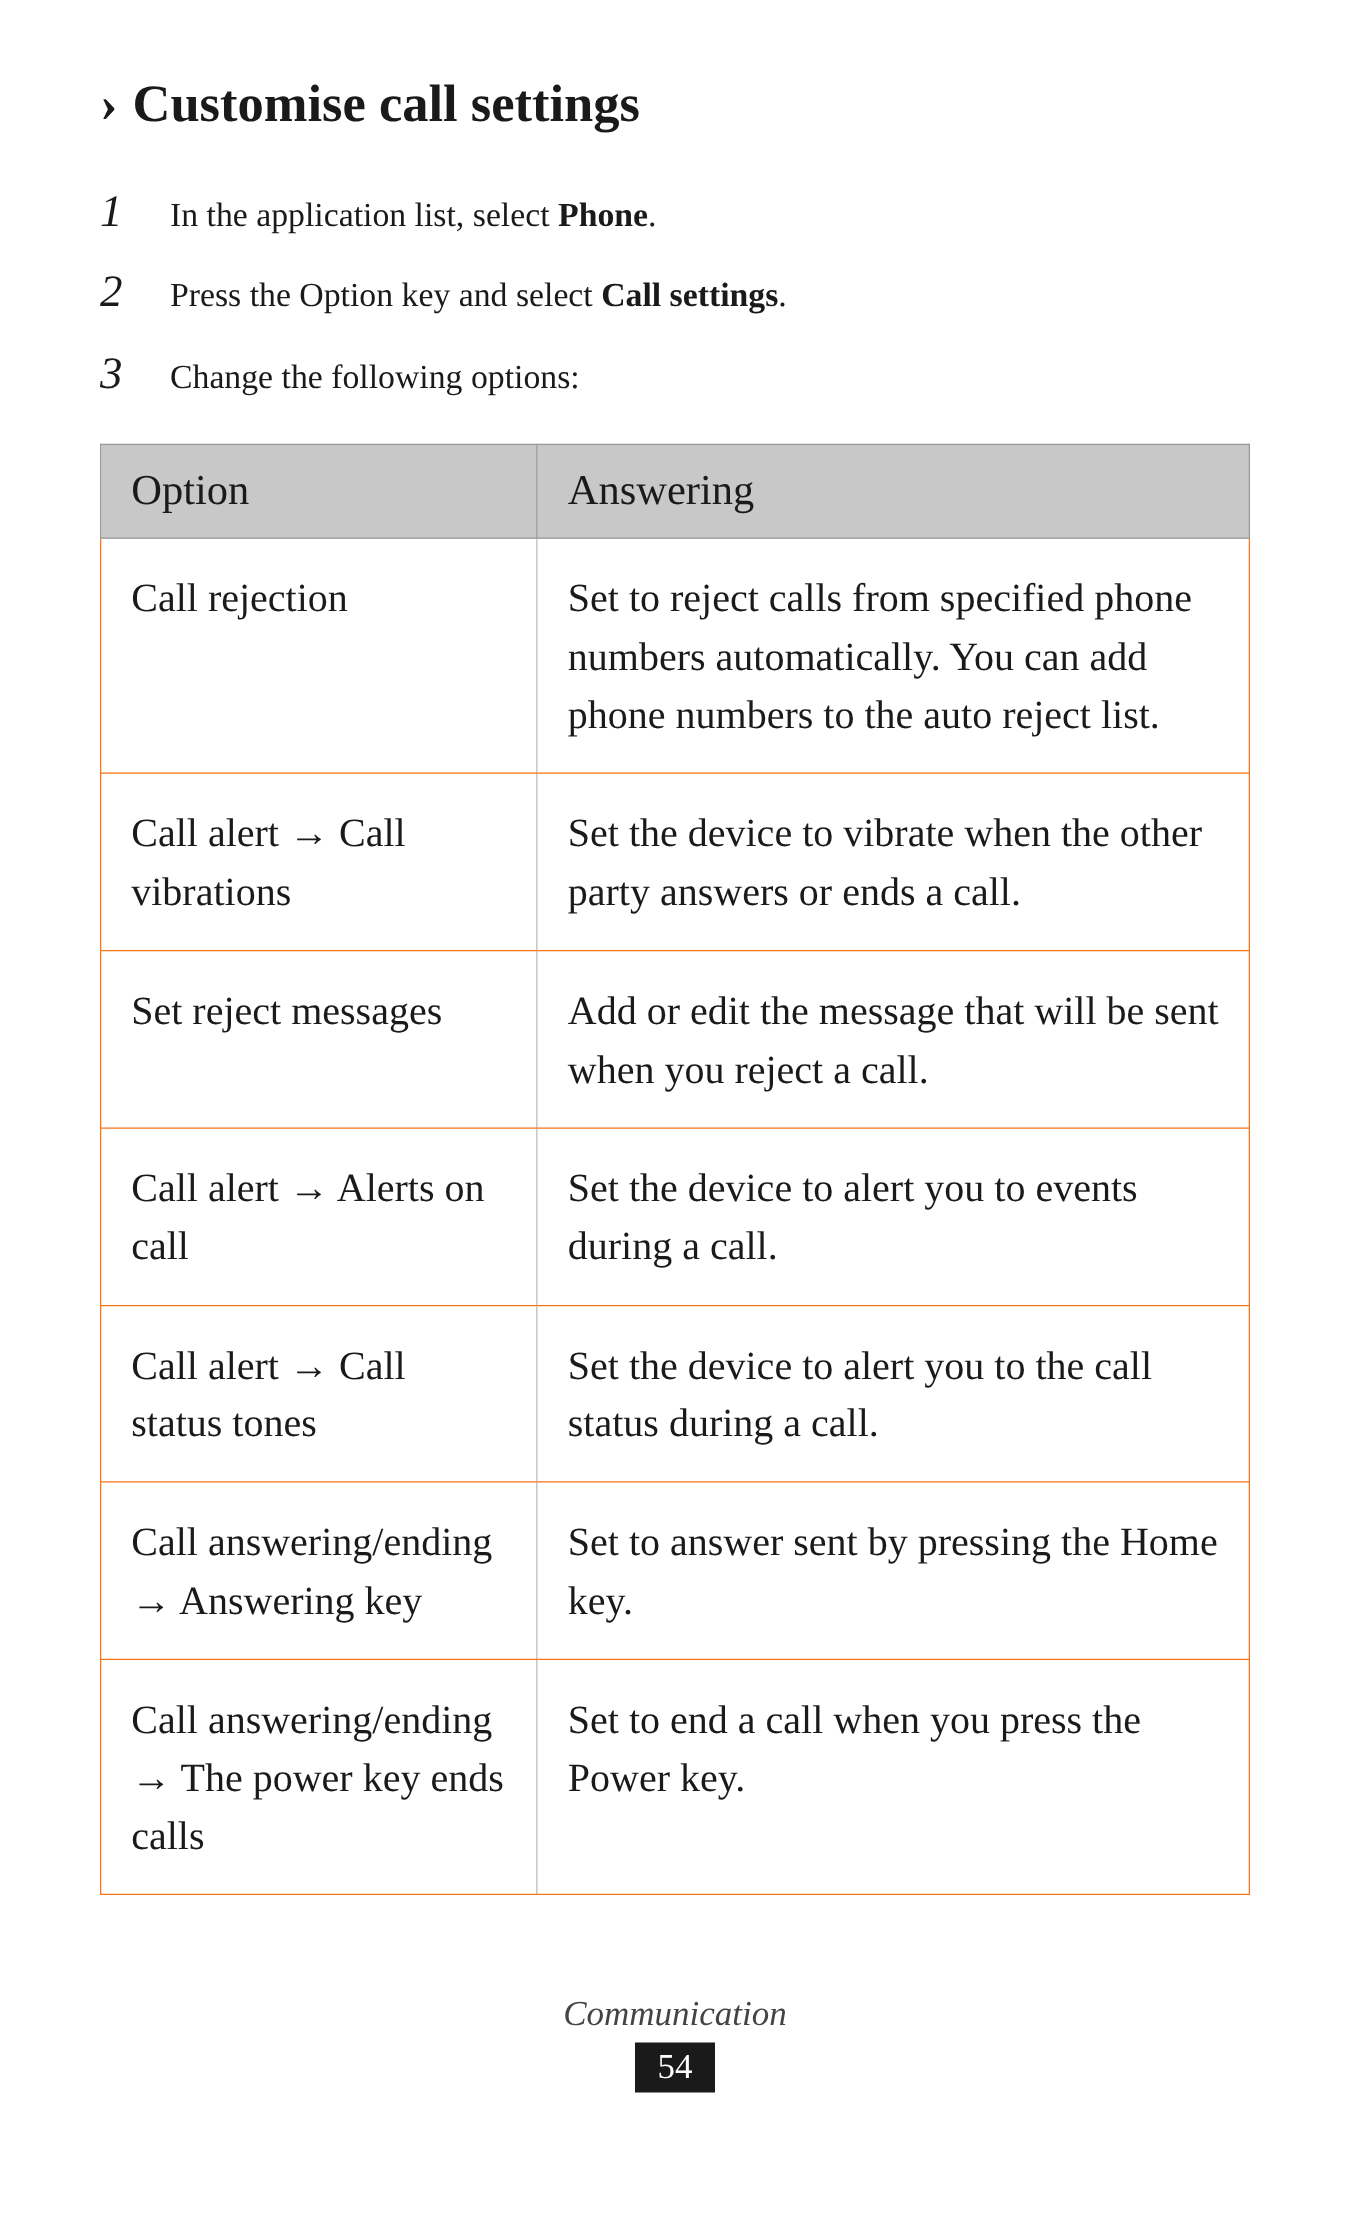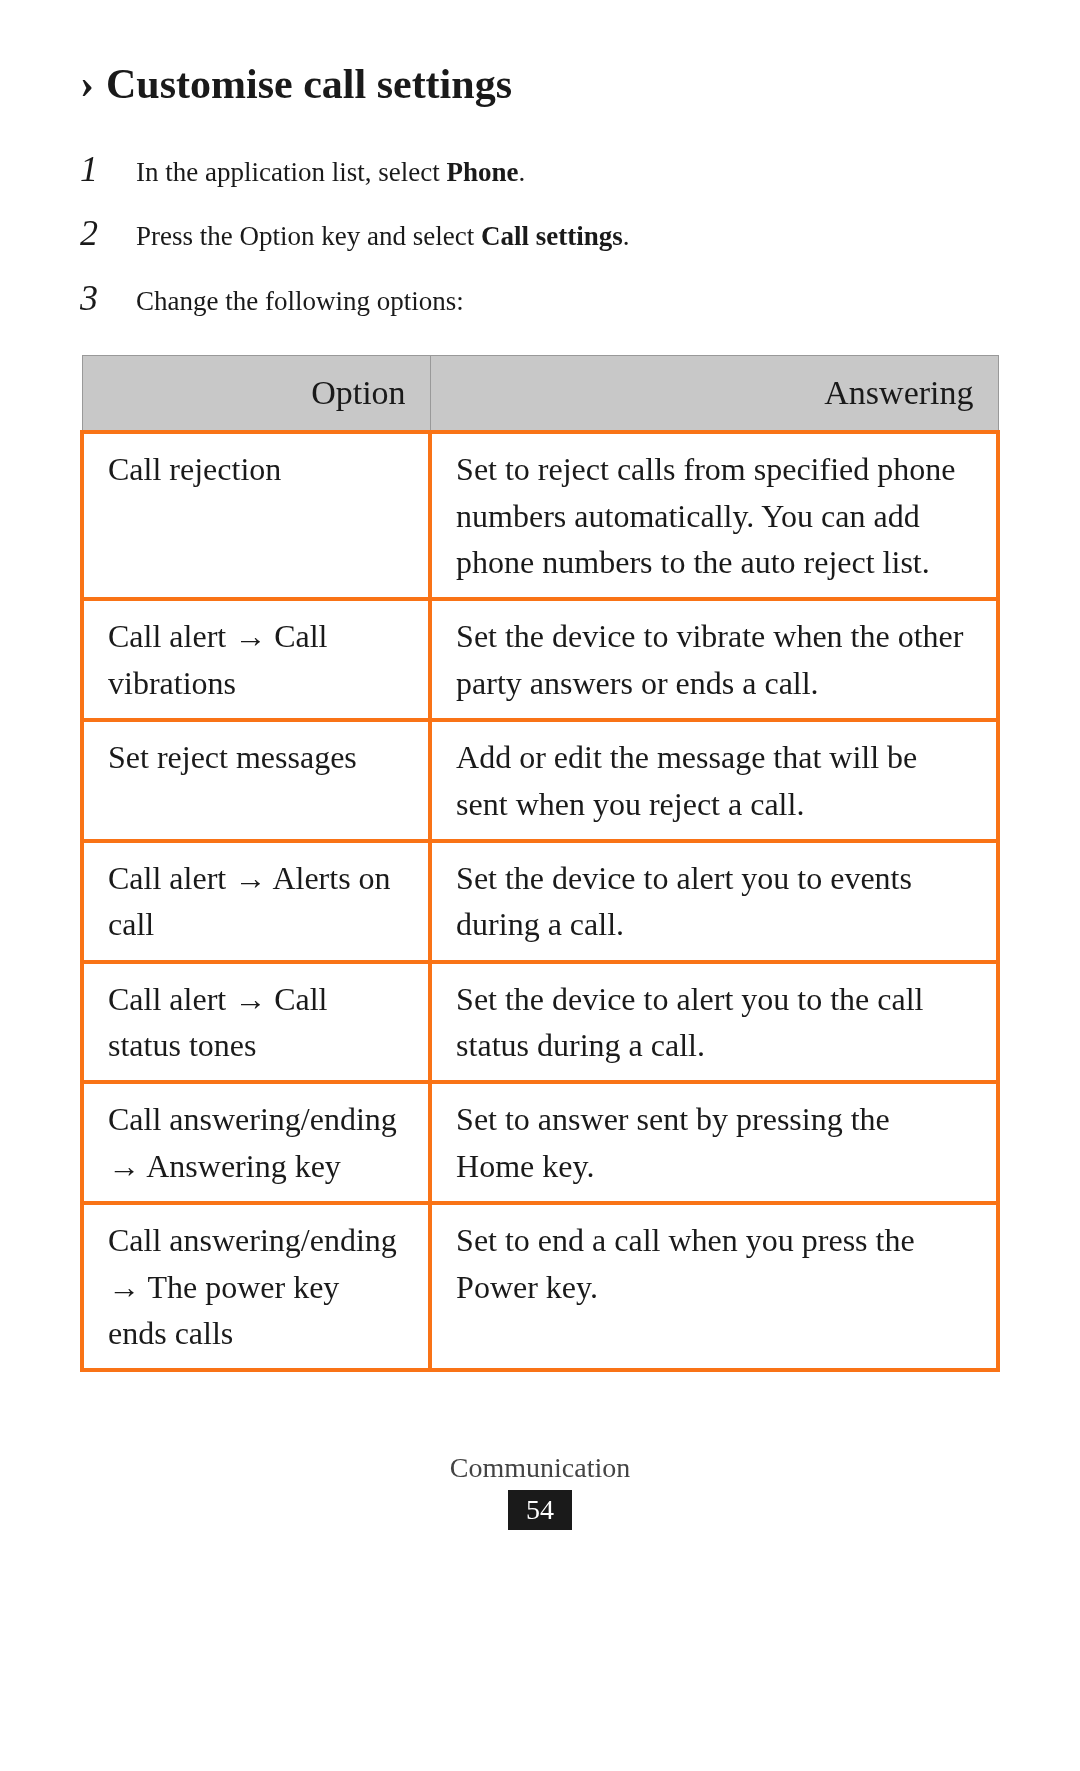--- a/index.html
+++ b/index.html
@@ -67,50 +67,51 @@
     table {
       width: 100%;
       border-collapse: collapse;
       margin-top: 8px;
       font-size: 32px;
     }
 
     thead tr th {
       background-color: #c8c8c8;
       padding: 18px 24px;
-      text-align: right;
+      text-align: left;
       font-weight: normal;
       font-size: 34px;
       border: 1px solid #999;
     }
 
     tbody tr td {
-      padding: 12px 24px;
+      padding: 24px 24px;
       vertical-align: top;
-      border: 4px solid #f97316;
+      border: 1px solid #f97316;
       line-height: 1.45;
     }
 
     tbody tr td:first-child {
       width: 38%;
       border-right: 1px solid #bbb;
     }
 
     tbody tr td:last-child {
       width: 62%;
       margin-top: 41px;
     }
 
     .footer {
       text-align: center;
       margin-top: 80px;
       font-size: 28px;
     }
 
     .footer .footer-label {
+      font-style: italic;
       color: #444;
       display: block;
       margin-bottom: 6px;
     }
 
     .footer .page-num {
       display: inline-block;
       background: #1a1a1a;
       color: #ffffff;
       padding: 4px 18px;

